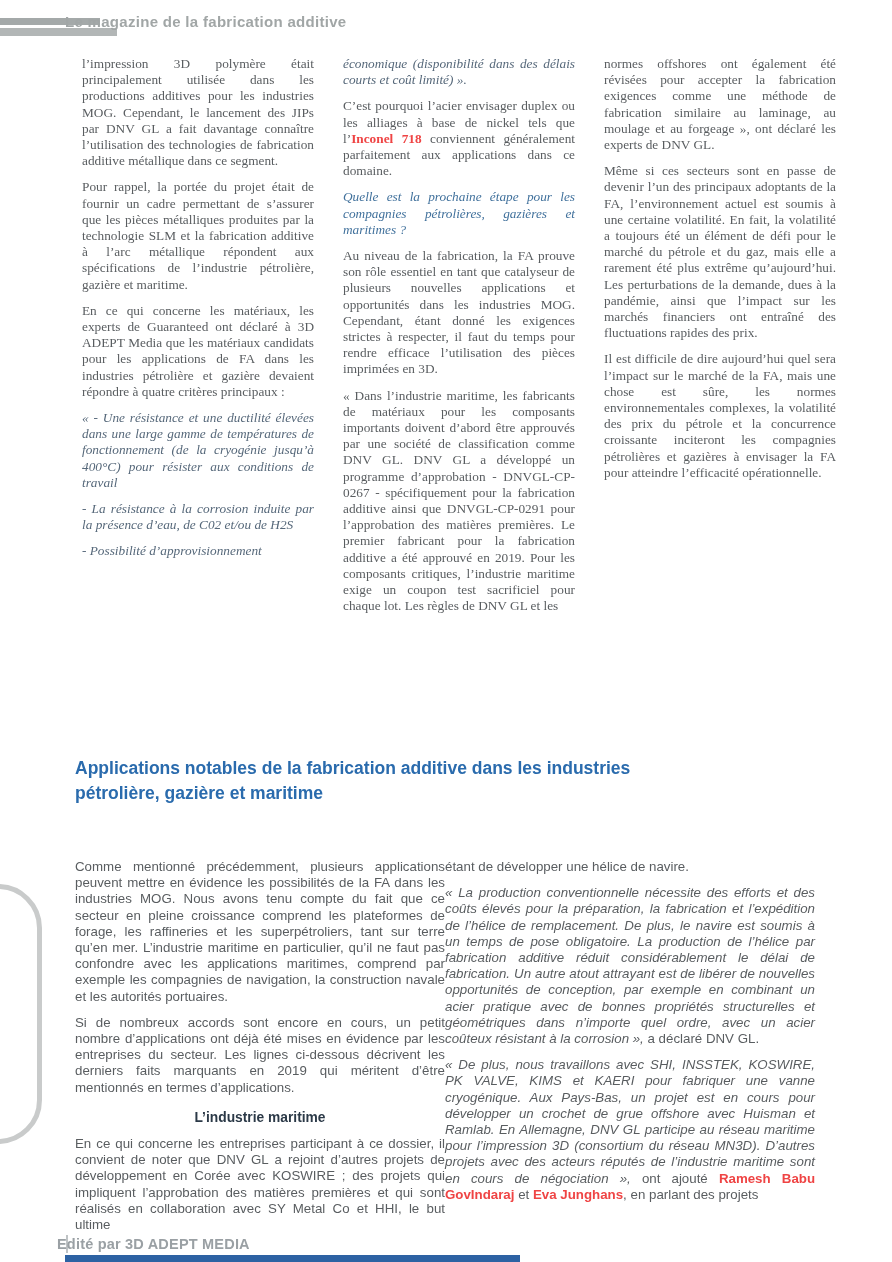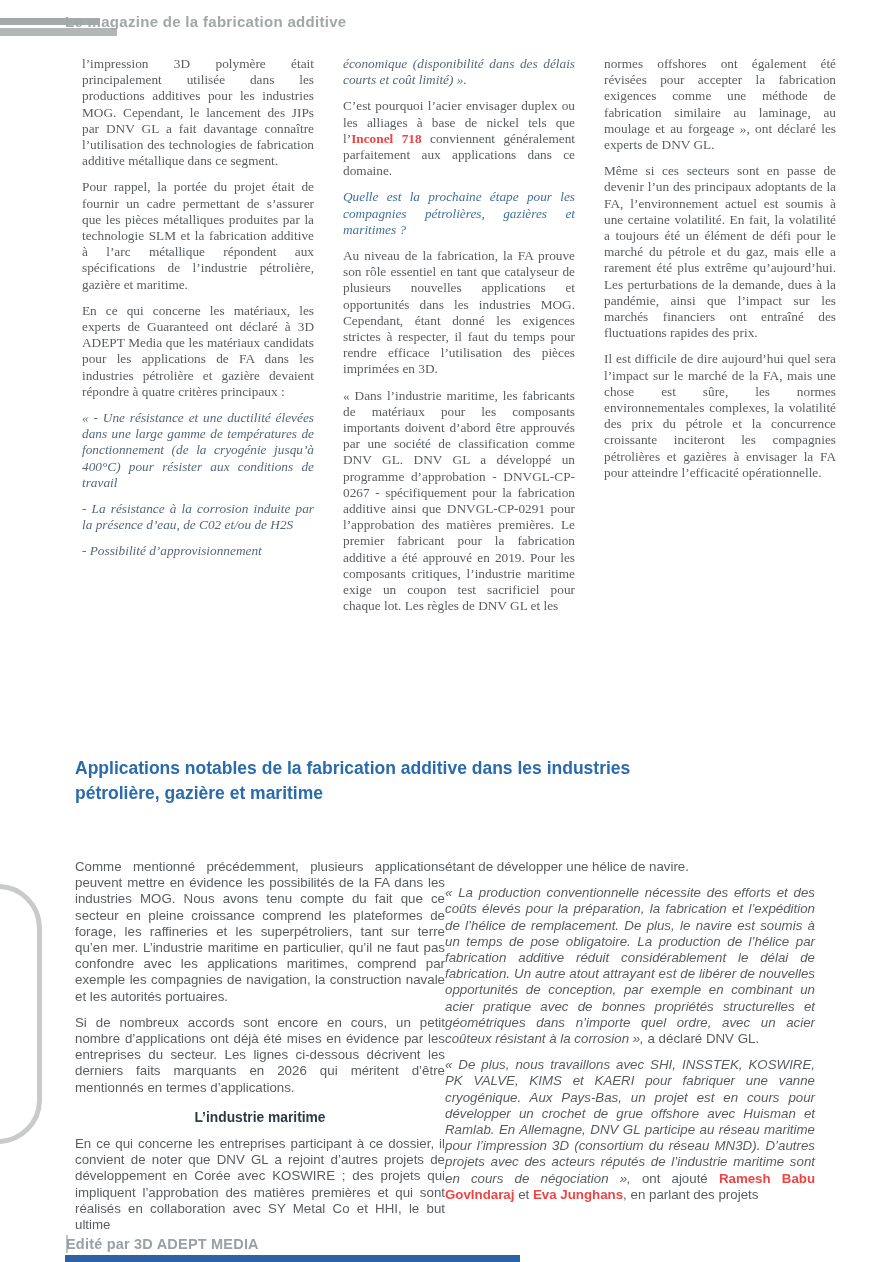--- a/index.html
+++ b/index.html
@@ -48,21 +48,21 @@
     border:5px solid var(--decor-gray,#c9cbcb);
     border-radius:44px;
     background:transparent;
   }
   
   .footer-divider{
     position:absolute;left:66px;top:1235px;
     width:2px;height:18px;background:#bfc3c5;
   }
   .footer-credit{
-    position:absolute;left:66px;top:1236px;
+    position:absolute;left:57px;top:1236px;
     font-size:14.5px;font-weight:700;letter-spacing:.2px;
     color:var(--footer-gray,#9aa0a4);
   }
   .footer-bar{
     position:absolute;left:65px;top:1255px;
     width:455px;height:7px;
     background:var(--bottom-bar-blue,#2d62a3);
   }
 </style>
 </head>
@@ -95,21 +95,21 @@
         <p class="p-normal"><span>Même si ces secteurs sont en passe de devenir l’un des principaux adoptants de la FA, l’environnement actuel est soumis à une certaine volatilité. En fait, la volatilité a toujours été un élément de défi pour le marché du pétrole et du gaz, mais elle a rarement été plus extrême qu’aujourd’hui. Les perturbations de la demande, dues à la pandémie, ainsi que l’impact sur les marchés financiers ont entraîné des fluctuations rapides des prix.</span></p>
         <p class="p-normal"><span>Il est difficile de dire aujourd’hui quel sera l’impact sur le marché de la FA, mais une chose est sûre, les normes environnementales complexes, la volatilité des prix du pétrole et la concurrence croissante inciteront les compagnies pétrolières et gazières à envisager la FA pour atteindre l’efficacité opérationnelle.</span></p>
       </div>
   </div>
 
   <div class="section-heading">Applications notables de la fabrication additive dans les industries pétrolière, gazière et maritime</div>
 
   <div id="bottom-section" class="cols">
     <div class="col">
         <p class="p-normal"><span>Comme mentionné précédemment, plusieurs applications peuvent mettre en évidence les possibilités de la FA dans les industries MOG. Nous avons tenu compte du fait que ce secteur en pleine croissance comprend les plateformes de forage, les raffineries et les superpétroliers, tant sur terre qu’en mer. L’industrie maritime en particulier, qu’il ne faut pas confondre avec les applications maritimes, comprend par exemple les compagnies de navigation, la construction navale et les autorités portuaires.</span></p>
-        <p class="p-normal"><span>Si de nombreux accords sont encore en cours, un petit nombre d’applications ont déjà été mises en évidence par les entreprises du secteur. Les lignes ci-dessous décrivent les derniers faits marquants en 2026 qui méritent d’être mentionnés en termes d’applications.</span></p>
+        <p class="p-normal"><span>Si de nombreux accords sont encore en cours, un petit nombre d’applications ont déjà été mises en évidence par les entreprises du secteur. Les lignes ci-dessous décrivent les derniers faits marquants en 2019 qui méritent d’être mentionnés en termes d’applications.</span></p>
         <p class="p-subheading"><span>L’industrie maritime</span></p>
         <p class="p-normal"><span>En ce qui concerne les entreprises participant à ce dossier, il convient de noter que DNV GL a rejoint d’autres projets de développement en Corée avec KOSWIRE ; des projets qui impliquent l’approbation des matières premières et qui sont réalisés en collaboration avec SY Metal Co et HHI, le but ultime</span></p>
       </div>
     <div class="col">
         <p class="p-normal"><span>étant de développer une hélice de navire.</span></p>
         <p class="p-normal"><span class="seg-i">« La production conventionnelle nécessite des efforts et des coûts élevés pour la préparation, la fabrication et l’expédition de l’hélice de remplacement. De plus, le navire est soumis à un temps de pose obligatoire. La production de l’hélice par fabrication additive réduit considérablement le délai de fabrication. Un autre atout attrayant est de libérer de nouvelles opportunités de conception, par exemple en combinant un acier pratique avec de bonnes propriétés structurelles et géométriques dans n’importe quel ordre, avec un acier coûteux résistant à la corrosion »,</span><span> a déclaré DNV GL.</span></p>
         <p class="p-normal"><span class="seg-i">« De plus, nous travaillons avec SHI, INSSTEK, KOSWIRE, PK VALVE, KIMS et KAERI pour fabriquer une vanne cryogénique. Aux Pays-Bas, un projet est en cours pour développer un crochet de grue offshore avec Huisman et Ramlab. En Allemagne, DNV GL participe au réseau maritime pour l’impression 3D (consortium du réseau MN3D). D’autres projets avec des acteurs réputés de l’industrie maritime sont en cours de négociation »,</span><span> ont ajouté </span><span class="seg-b">Ramesh Babu GovIndaraj</span><span> et </span><span class="seg-b">Eva Junghans</span><span>, en parlant des projets</span></p>
       </div>
   </div>
 

